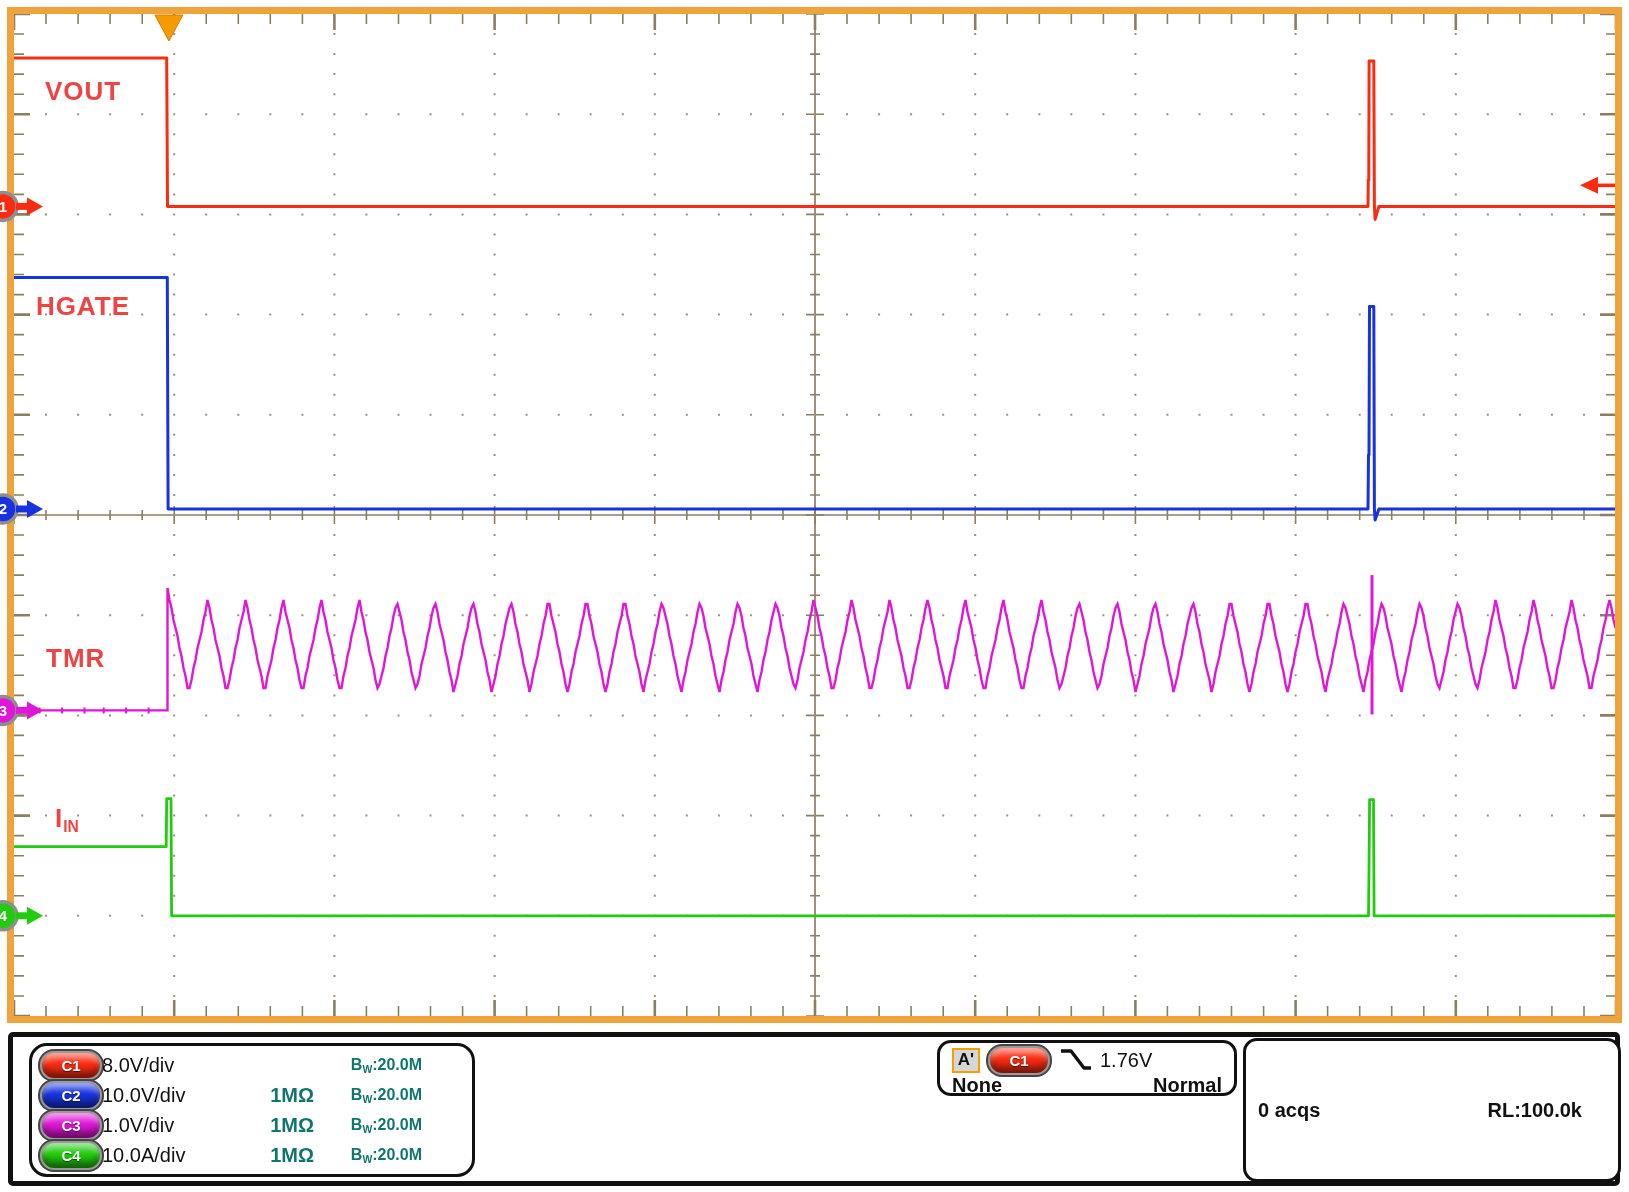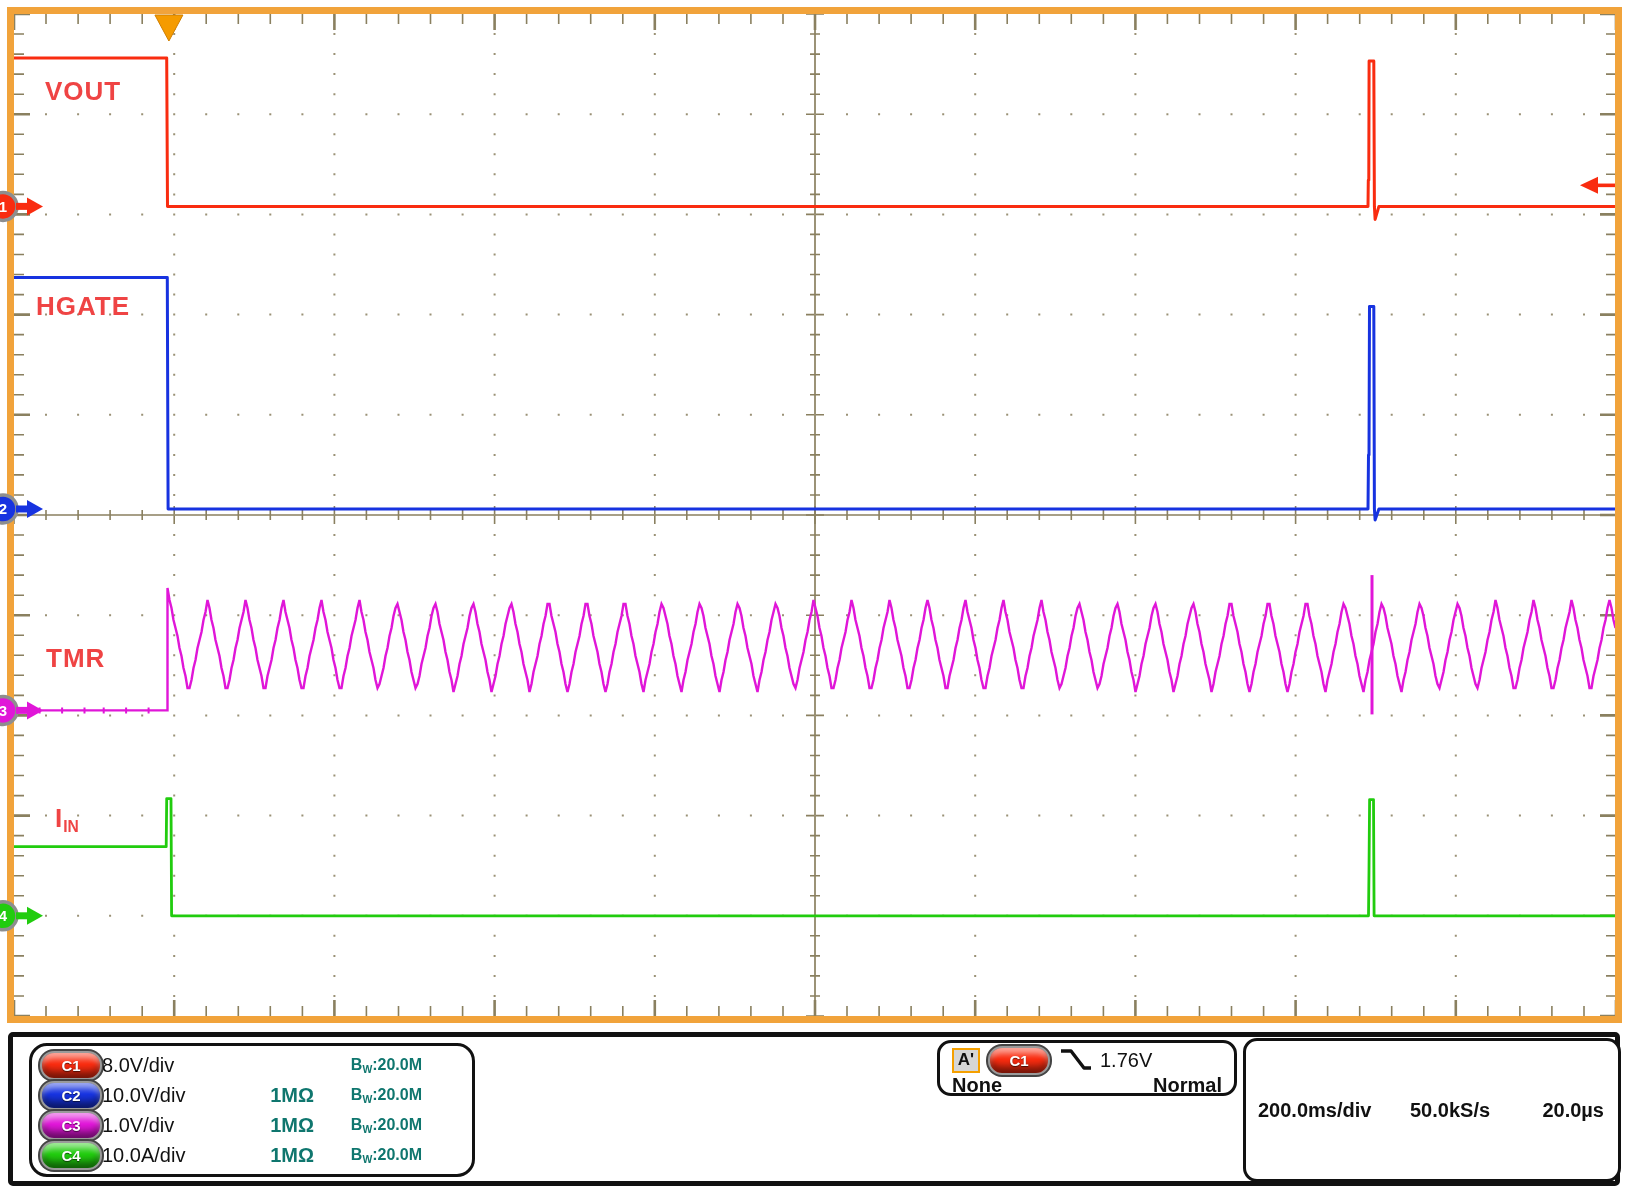--- a/index.html
+++ b/index.html
@@ -153,19 +153,19 @@
       <span class="trig-level">1.76V</span>
     </div>
     <div class="trig-row2">
       <span>None</span>
       <span>Normal</span>
     </div>
   </div>
 
   <div class="box horizontal-box">
     <div class="hz-row">
-      <span class="hz-c1">200.0ms/div</span>
-      <span class="hz-c2">50.0kS/s</span>
-      <span class="hz-c3">20.0µs</span>
+      <span class="hz-c1">0 acqs</span>
+      <span class="hz-c2"></span>
+      <span class="hz-c3" style="padding-right:26px;">RL:100.0k</span>
     </div>
   </div>
 
 </div>
 
 </body></html>

